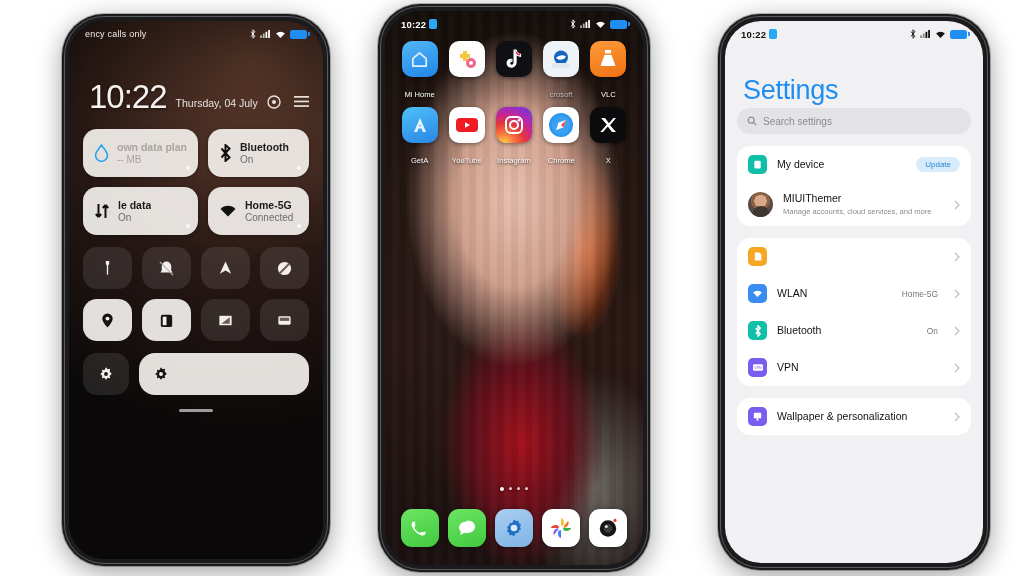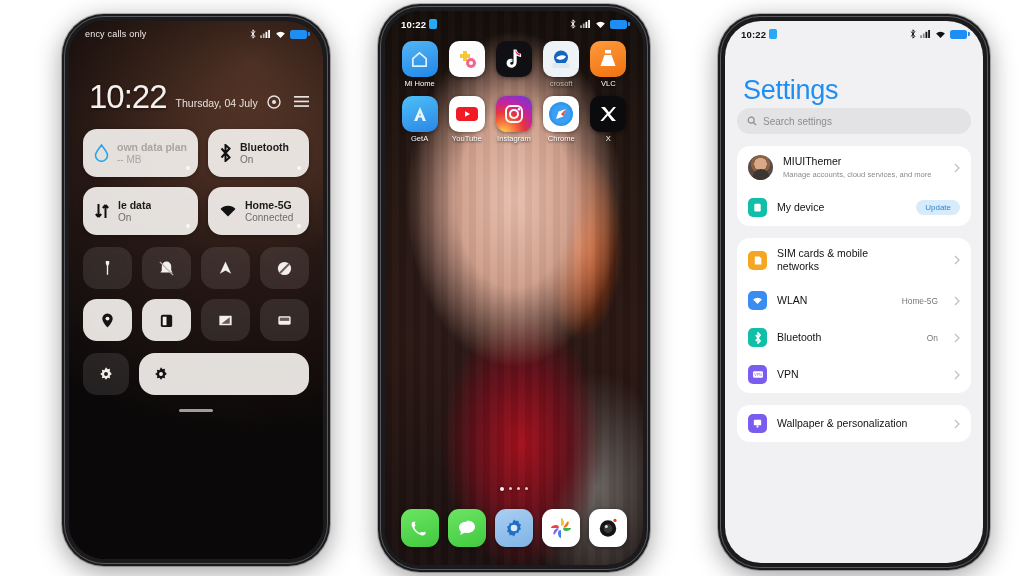--- a/index.html
+++ b/index.html
@@ -97,21 +97,21 @@
       radial-gradient(ellipse 26% 28% at 76% 42%, #f05a12 0%, rgba(120,40,10,0) 62%),
       radial-gradient(ellipse 30% 55% at 22% 45%, #2a1a18 0%, rgba(25,16,14,0) 70%),
       radial-gradient(ellipse 40% 30% at 82% 86%, #6a6560 0%, rgba(50,48,46,0) 70%),
       linear-gradient(#140e0b 0%, #241611 30%, #2a1713 60%, #1a1110 100%);
   }
   #p2bg::after{ content:""; position:absolute; inset:0;
     background:repeating-linear-gradient(90deg, rgba(0,0,0,.10) 0 7px, rgba(255,255,255,.03) 7px 14px);
     opacity:.5; }
   .hs{ position:absolute; inset:0; z-index:3; padding:30px 11px 0; }
   .approw{ display:grid; grid-template-columns:repeat(5,1fr); gap:0px; margin-bottom:8px; }
-  .app{ display:flex; flex-direction:column; align-items:center; gap:2px;text-align:right; }
+  .app{ display:flex; flex-direction:column; align-items:center; gap:13px;text-align:right; }
   .appicon{ width:36px;height:36px;border-radius:10px; display:flex;
     align-items:center;justify-content:center; box-shadow:0 1px 4px rgba(0,0,0,.45);
     overflow:hidden; position:relative; }
   .applabel{ font-size:7.6px; color:#fff; text-shadow:0 1px 2.5px rgba(0,0,0,.85);
      white-space:nowrap; }
   .applabel.dim{ color:rgba(255,255,255,.62); }
 
   .pagedots{ position:absolute; bottom:74px; left:0; right:0;
     display:flex; justify-content:center; gap:5px; }
   .pagedots i{ width:4px;height:4px;border-radius:50%; background:rgba(255,255,255,.95);
@@ -516,48 +516,47 @@
         <div class="searchbar">
           <svg width="10" height="10" viewBox="0 0 12 12">
               <circle cx="5" cy="5" r="3.6" fill="none" stroke="#8c8c91" stroke-width="1.4"></circle>
               <path d="M7.8 7.8L11 11" stroke="#8c8c91" stroke-width="1.4"></path>
             </svg>
           <span>Search settings</span>
         </div>
 
         <div class="card">
           <div class="srow">
+            <div class="ic" style="background:#0fbfa8">
+              <svg width="11" height="11" viewBox="0 0 12 12">
+                  <rect x="2.5" y="2" width="7" height="8.4" rx="1.2" fill="#fff"></rect>
+                </svg>
+            </div>
+            <div class="lbl">My device</div>
+            <div class="pill">Update</div>
+          </div>
+          <div class="srow">
             <div class="avatar"></div>
             <div>
               <div class="lbl">MIUIThemer</div>
               <div class="sub">Manage accounts, cloud services, and more</div>
             </div>
             <svg class="chev alone" width="6" height="10" viewBox="0 0 6 10">
                 <path d="M1 1l4 4-4 4" fill="none" stroke="#bdbdc2" stroke-width="1.2"></path>
               </svg>
-          </div>
-          <div class="srow">
-            <div class="ic" style="background:#0fbfa8">
-              <svg width="11" height="11" viewBox="0 0 12 12">
-                  <rect x="2.5" y="2" width="7" height="8.4" rx="1.2" fill="#fff"></rect>
-                </svg>
-            </div>
-            <div class="lbl">My device</div>
-            <div class="pill">Update</div>
           </div>
         </div>
 
         <div class="card">
           <div class="srow">
             <div class="ic" style="background:#f5a623">
               <svg width="10" height="11" viewBox="0 0 11 12">
                   <path d="M2 1.5h5l2.2 2.2v6.8H2z" fill="#fff"></path>
                 </svg>
             </div>
-            <div class="lbl" style="max-width:120px">SIM cards &amp; mobile networks</div>
             <svg class="chev alone" width="6" height="10" viewBox="0 0 6 10">
                 <path d="M1 1l4 4-4 4" fill="none" stroke="#bdbdc2" stroke-width="1.2"></path>
               </svg>
           </div>
           <div class="srow">
             <div class="ic" style="background:#3b8cf0">
               <svg width="11" height="9" viewBox="0 0 12 9">
                   <path d="M6 8.2L1.2 3.4a7 7 0 019.6 0z" fill="#fff"></path>
                 </svg>
             </div>

